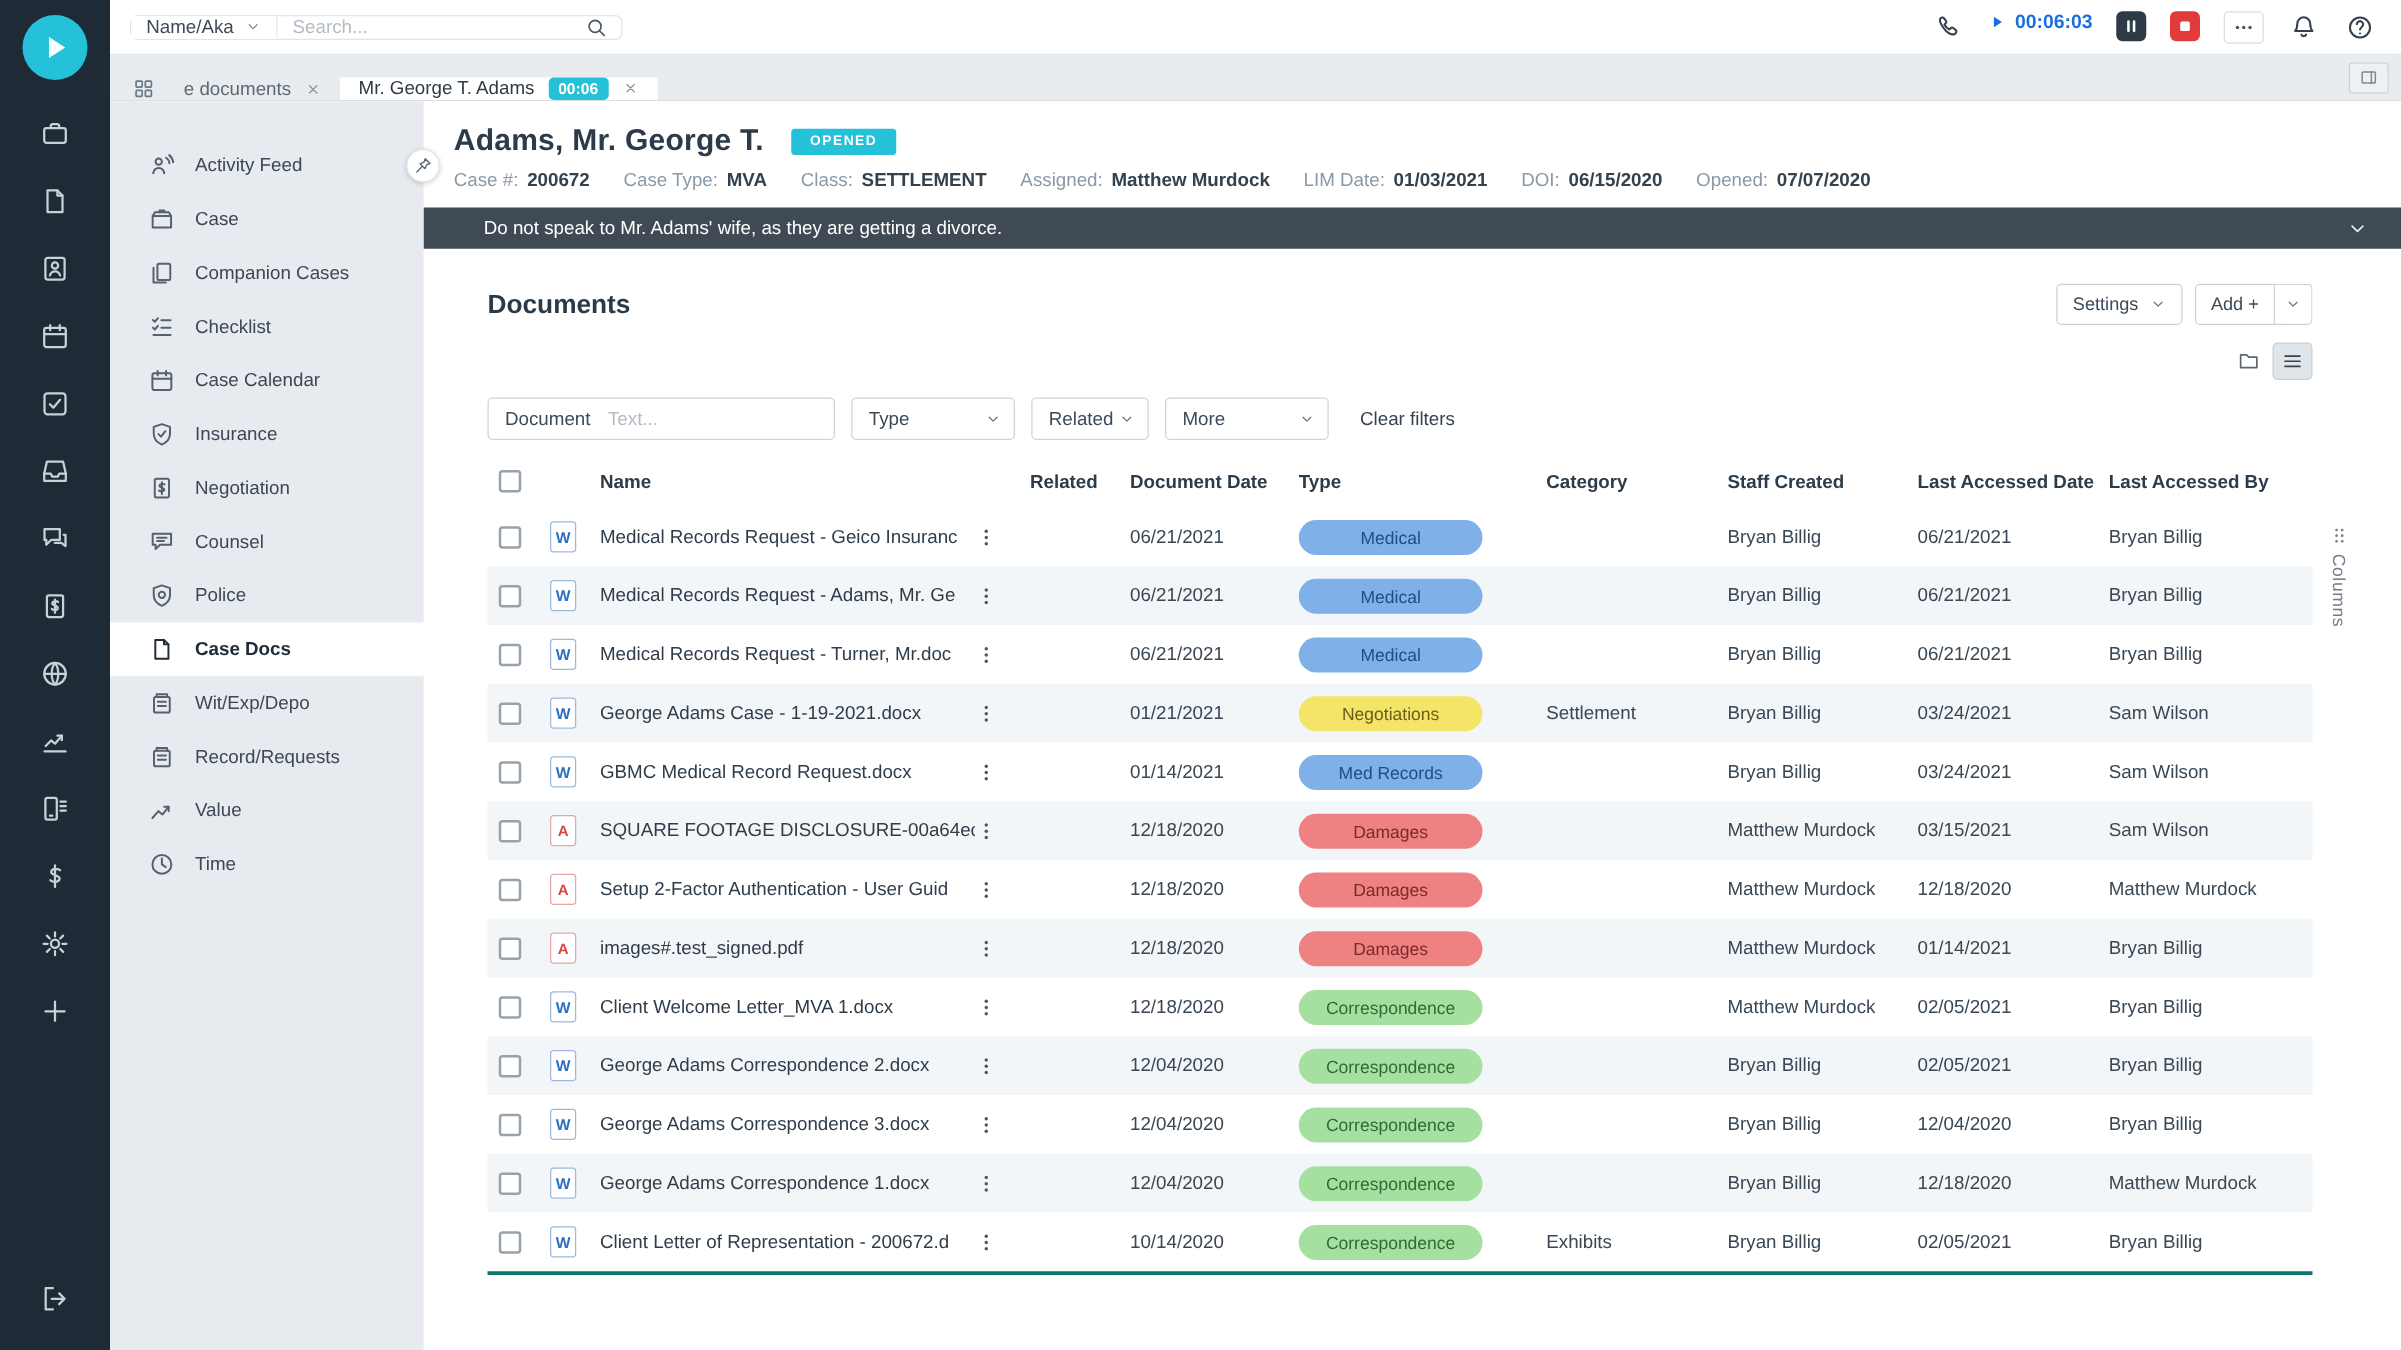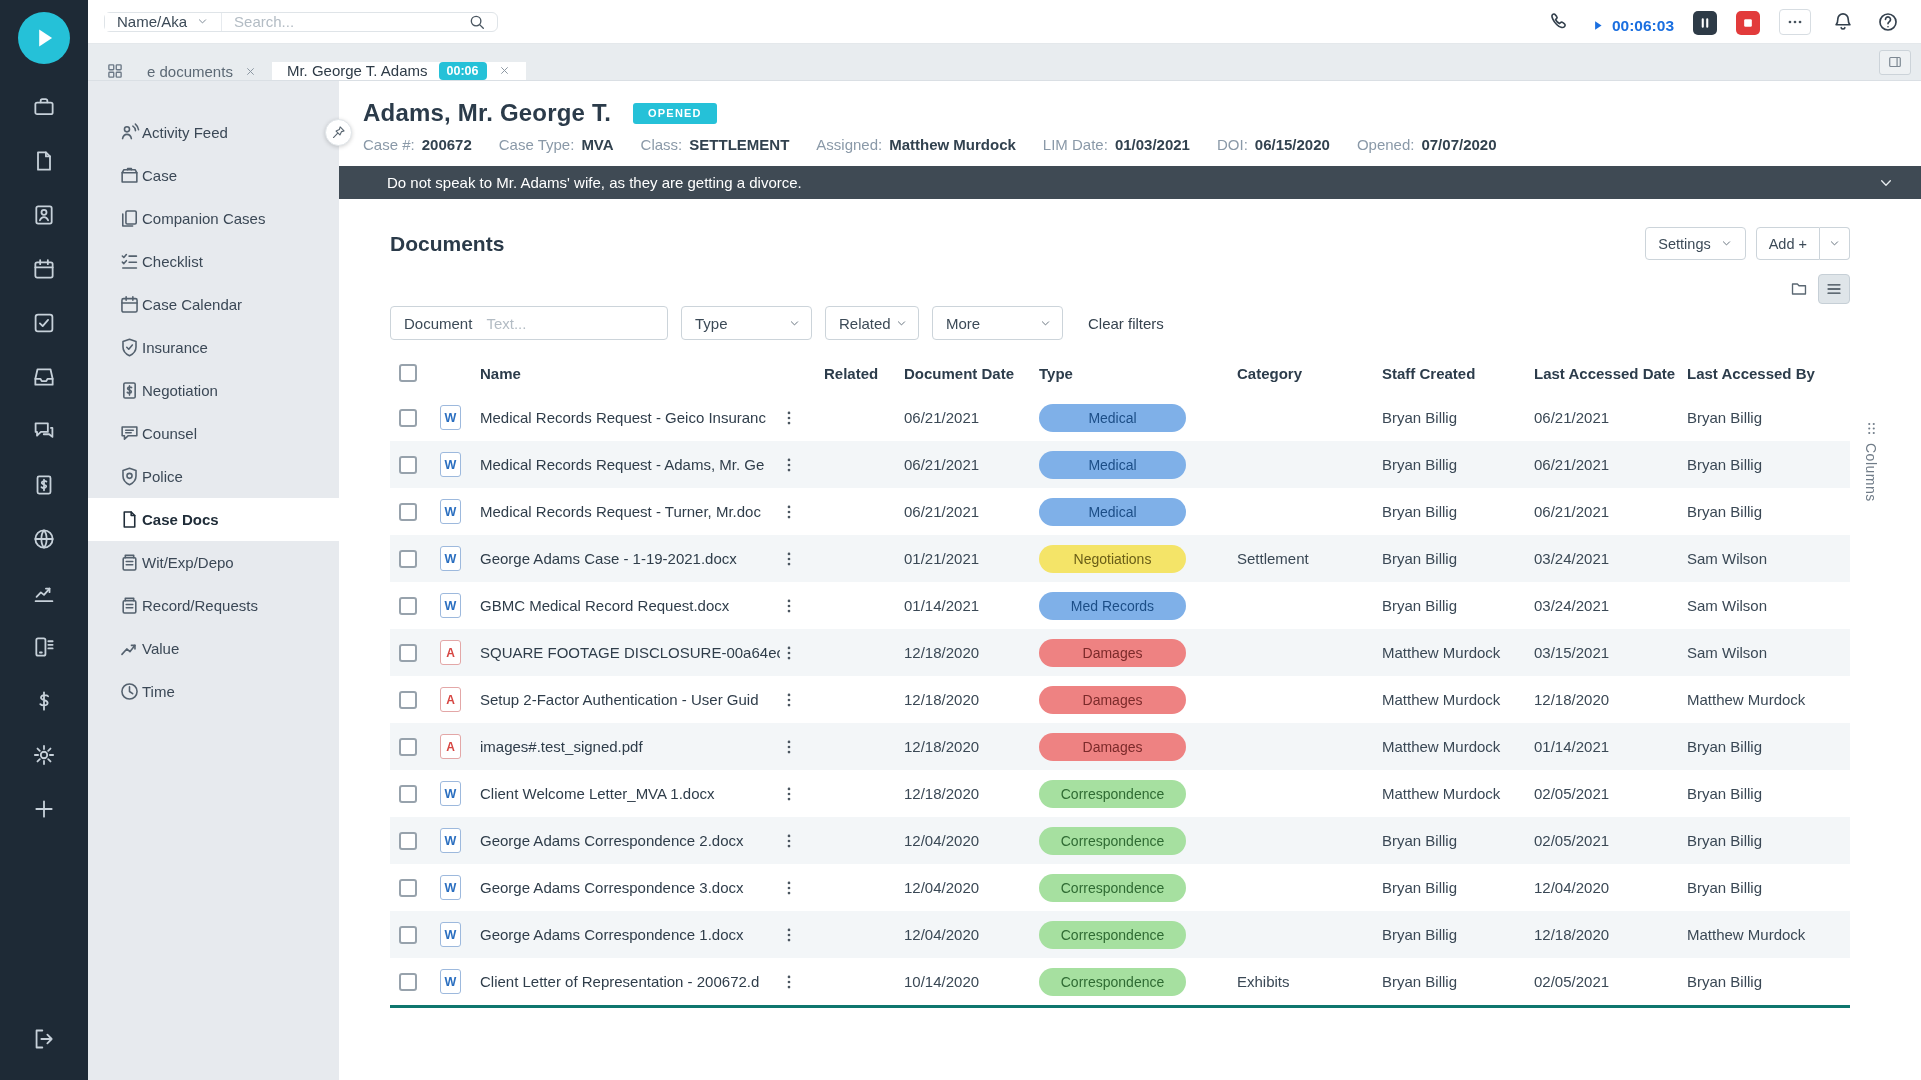--- a/index.html
+++ b/index.html
@@ -27,21 +27,21 @@
 
   
   .topbar{height:44px;background:#fff;border-bottom:1px solid #e4e8eb;display:flex;align-items:center;padding:0 20px 0 16px;flex-shrink:0}
   .search-group{display:flex;align-items:center;border:1px solid #dfe4e8;border-radius:6px;height:20px;background:#fff}
   .scope-btn{display:flex;align-items:center;gap:9px;padding:0 12px;font-size:15px;color:#3c4a57;background:#fff;border:none;border-right:1px solid #e6eaee;height:100%}
   .scope-btn .ic{color:#7b8894}
   .search-input{border:none;outline:none;padding:0 12px;font-size:15px;width:235px;color:#3c4a57;background:transparent}
   ::placeholder{color:#b3bcc4}
   .search-btn{width:40px;height:100%;background:none;border:none;color:#4a5661;display:flex;align-items:center;justify-content:center}
   .search-btn .ic{width:18px;height:18px}
-  .topbar-right{margin-left:auto;display:flex;align-items:flex-end;gap:19px}
+  .topbar-right{margin-left:auto;display:flex;align-items:flex-start;gap:19px}
   .icon-btn{background:none;border:none;color:#33404d;display:flex;align-items:center;justify-content:center;width:26px;height:26px}
   .icon-btn .ic{width:22px;height:22px}
   .timer{display:flex;align-items:center;gap:7px;color:var(--timer-blue,#1a6fe0);font-weight:700;font-size:15.5px}
   .timer .ic{color:var(--timer-blue,#1a6fe0)}
   .sq-btn{width:24px;height:24px;border:none;border-radius:5px;display:flex;align-items:center;justify-content:center;color:#fff}
   .sq-btn.navy{background:#2e3b47}
   .sq-btn.red{background:var(--danger,#e23b3b);color:#b91f1f}
   .sq-btn .ic{width:16px;height:16px}
   .ellipsis-btn{width:32px;height:26px;border:1px solid #d7dde2;background:#fff;border-radius:4px;color:#46525d;display:flex;align-items:center;justify-content:center}
   .ellipsis-btn .ic{width:18px;height:18px}
@@ -56,21 +56,21 @@
   .tab-chip{background:var(--accent,#25c1d8);color:#fff;font-size:12.5px;font-weight:700;padding:3px 8px;border-radius:4px;line-height:1}
   .tab-close{color:#8a95a0}
   .tabbar-spacer{flex:1}
   .panel-btn{width:32px;height:25px;margin:auto 10px;border:1px solid #ccd3d9;background:#eef1f3;border-radius:3px;color:#7d8893;display:flex;align-items:center;justify-content:center}
   .panel-btn .ic{width:16px;height:16px}
 
   
   .workspace{flex:1;display:flex;min-height:0;background:#fff}
 
   .sidebar{width:251px;background:#e7eaee;padding-top:30px;flex-shrink:0}
-  .sb-item{height:43px;display:flex;align-items:center;padding:0 10px 0 31px;gap:2px;font-size:15px;color:#3b4856;cursor:pointer}
+  .sb-item{height:43px;display:flex;align-items:center;padding:0 10px 0 31px;gap:16px;font-size:15px;color:#3b4856;cursor:pointer}
   .sb-ic{width:21px;height:21px;color:#54616e}
   .sb-item[data-state="active"]{background:#fff;color:#202d39;font-weight:700}
   .sb-item[data-state="active"] .sb-ic{color:#202d39}
 
   .content{flex:1;position:relative;min-width:0;background:#fff}
   .pin-btn{position:absolute;left:-14px;top:38px;width:27px;height:27px;border-radius:50%;background:#fff;border:1px solid #e0e5e9;box-shadow:0 1px 4px rgba(0,0,0,.18);color:#5a6772;display:flex;align-items:center;justify-content:center;z-index:5}
 
   .case-header{padding:18px 26px 0 24px}
   .title-row{display:flex;align-items:center}
   .title-row h1{font-size:24px;font-weight:700;color:#2b3b4a;letter-spacing:.2px}
@@ -90,21 +90,21 @@
   .btn .ic{color:#66727d}
   .split-btn{display:inline-flex}
   .split-btn .seg:first-child{border-radius:4px 0 0 4px}
   .split-btn .caret-seg{border-radius:0 4px 4px 0;border-left:none;padding:0 8px}
 
   .view-row{margin-top:14px;display:flex;justify-content:flex-end;gap:3px}
   .view-btn{width:32px;height:30px;border:1px solid transparent;background:none;color:#5a6772;display:flex;align-items:center;justify-content:center;border-radius:4px}
   .view-btn .ic{width:18px;height:18px}
   .view-btn.active{background:#dfe5e9;border-color:#c6cfd6;color:#37434e}
 
-  .filter-row{margin-top:2px;display:flex;align-items:center;gap:13px}
+  .filter-row{margin-top:14px;display:flex;align-items:center;gap:13px}
   .doc-filter{display:flex;align-items:center;border:1px solid #ccd4da;border-radius:4px;height:34px;background:#fff;width:278px}
   .doc-filter-label{padding:0 4px 0 13px;font-size:15px;color:#3c4a57}
   .doc-filter-input{flex:1;min-width:0;border:none;outline:none;font-size:15px;padding:0 10px;color:#3c4a57;background:transparent}
   .select{height:34px;border:1px solid #ccd4da;border-radius:4px;background:#fff;font-size:15px;color:#3c4a57;display:inline-flex;align-items:center;justify-content:space-between;padding:0 10px 0 13px}
   .select .ic{color:#66727d}
   .link-btn{background:none;border:none;font-size:15px;color:#36434f;margin-left:12px}
 
   
   .table{margin-top:12px;border-bottom:3px solid #0f766e}
   .tgrid{display:grid;grid-template-columns:46px 44px 300px 44px 80px 135px 198px 145px 152px 153px 162px;align-items:center}

